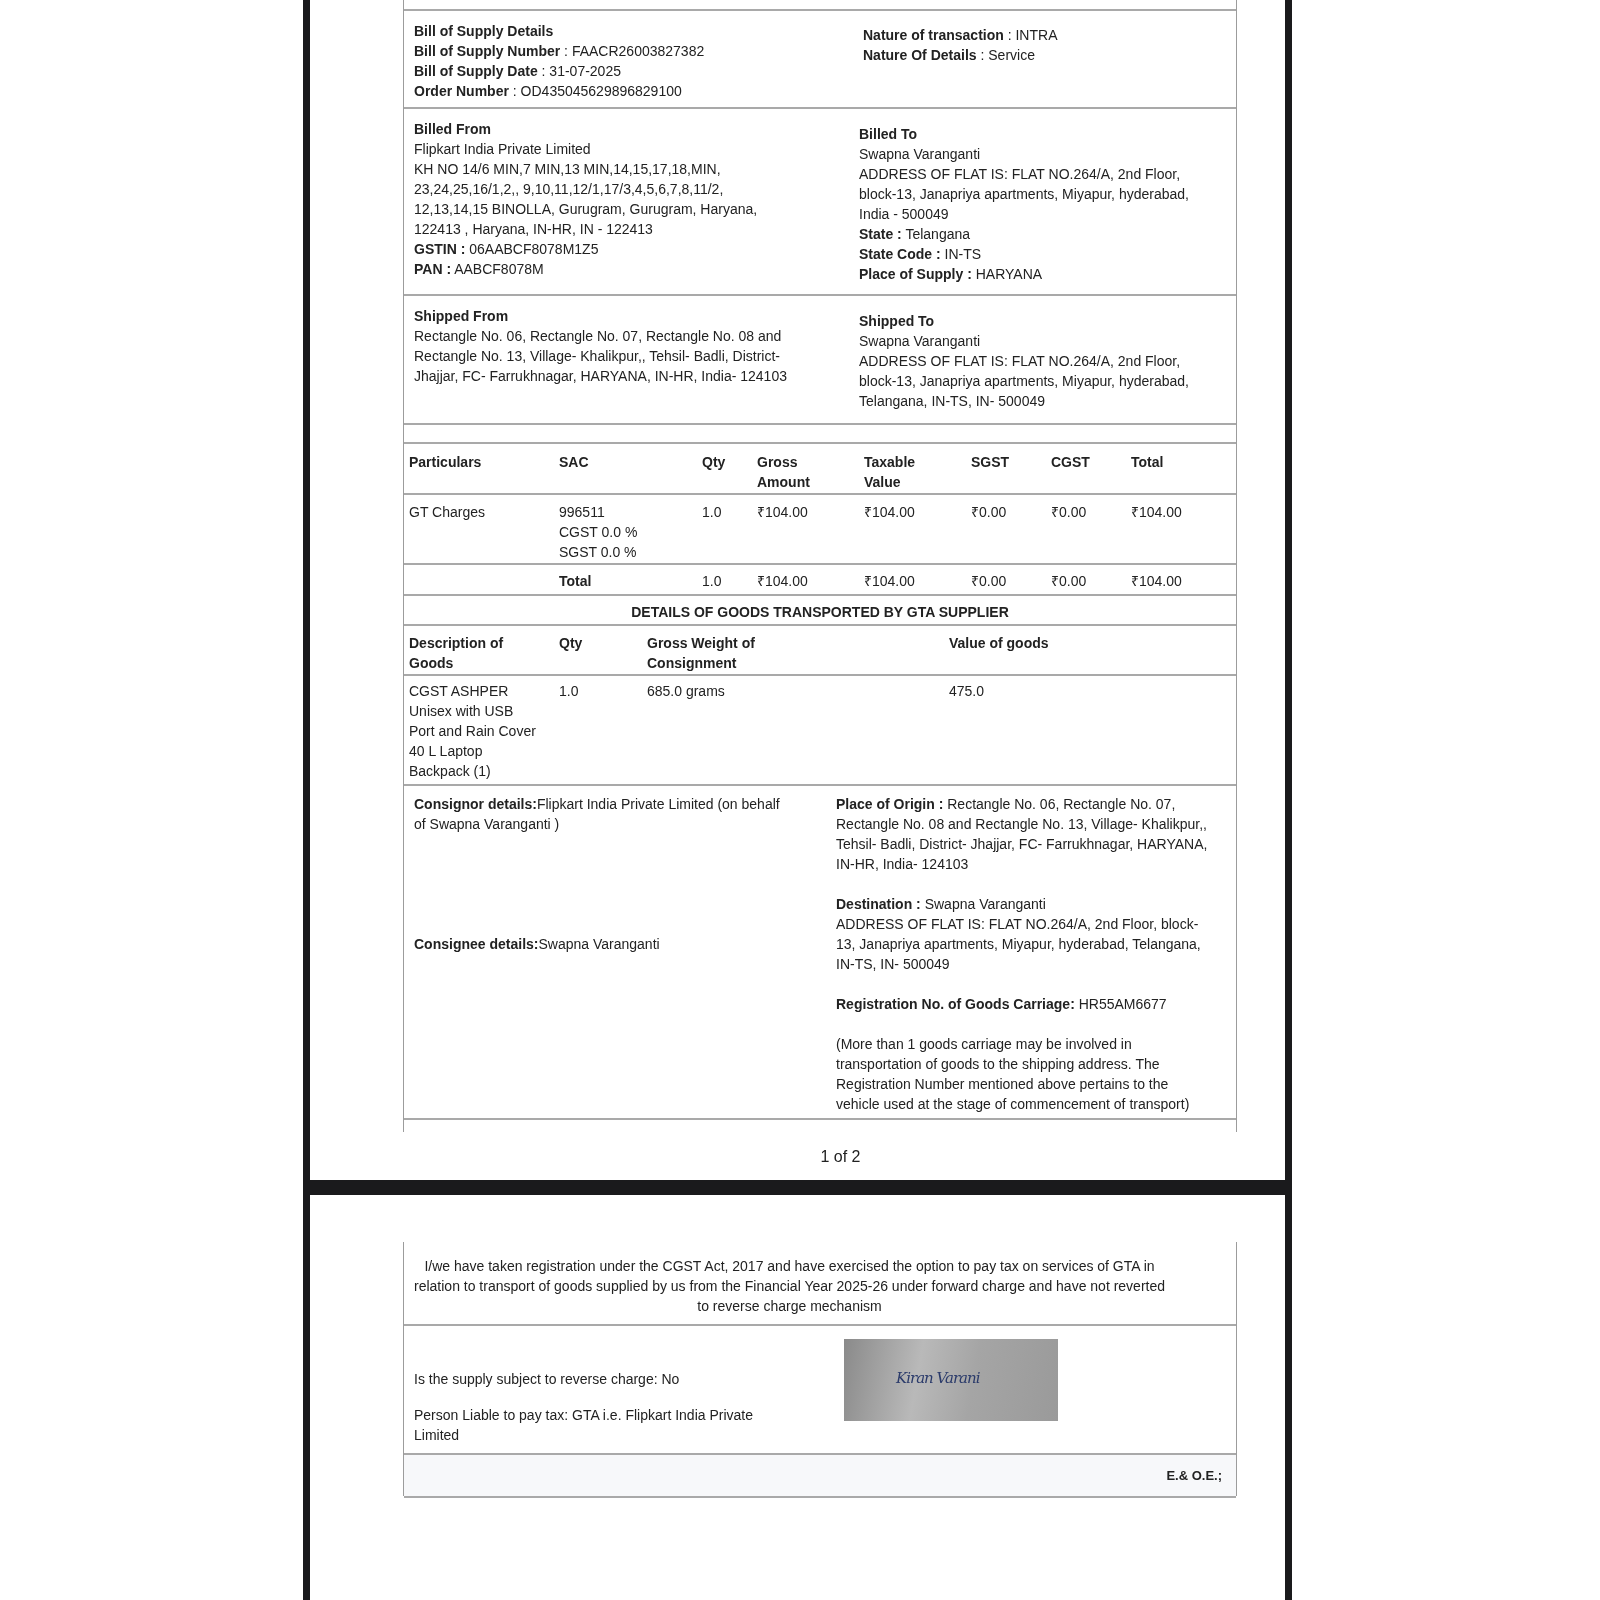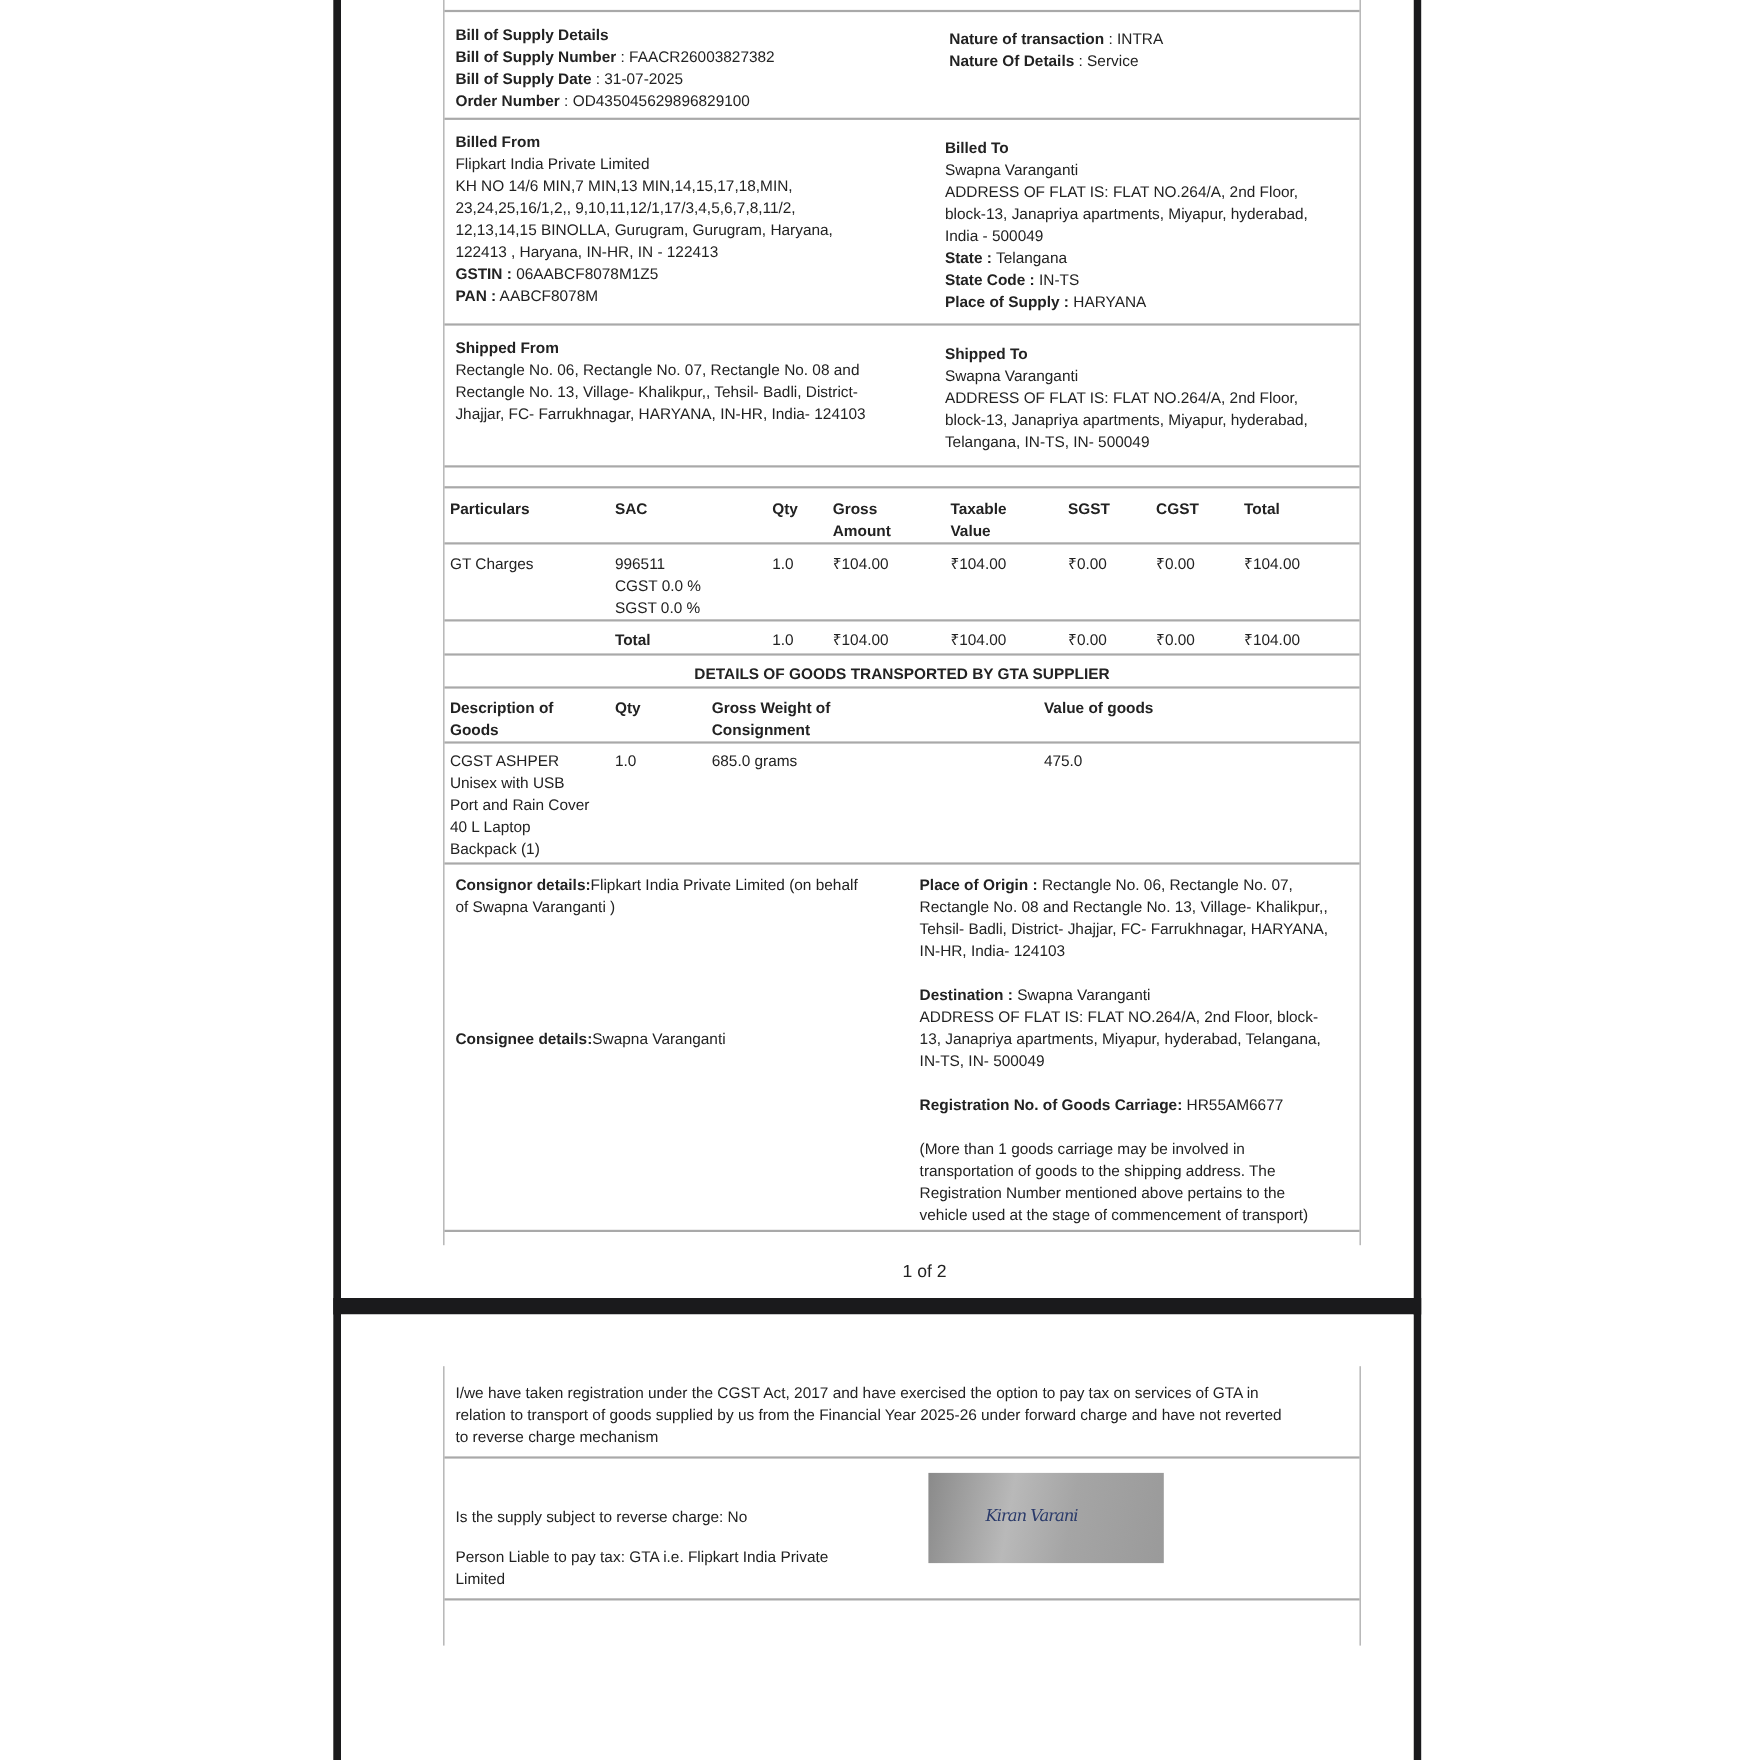--- a/index.html
+++ b/index.html
@@ -207,21 +207,21 @@
 
     <div class="hline" style="top:1118px;"></div>
   </div>
 
   <div class="pager">1 of 2</div>
 </div>
 
 <div class="page page2">
   <div class="box" style="top:47px; height:254px;">
     <div class="sec txt" style="top:14px;">
-      <div class="col" style="left:10px;">
+      <div class="col" style="left:10px;text-align:center;">
         <div>I/we have taken registration under the CGST Act, 2017 and have exercised the option to pay tax on services of GTA in</div>
         <div>relation to transport of goods supplied by us from the Financial Year 2025-26 under forward charge and have not reverted</div>
         <div>to reverse charge mechanism</div>
       </div>
     </div>
 
     <div class="hline" style="top:82px;"></div>
 
     <div class="sec txt" style="top:115px;">
       <div class="col" style="left:10px;margin-top:12px;">
@@ -231,14 +231,17 @@
         <div>Limited</div>
       </div>
     </div>
 
     <div class="sig" style="left:440px; top:97px; width:214px; height:82px;">
       <div class="sig-scribble">Kiran Varani</div>
     </div>
 
     <div class="hline" style="top:211px;"></div>
 
+    <div class="foot-row" style="position:absolute; left:0; right:0; top:213px; height:41px; border-bottom:2px solid #a9a9a9;">
+      <div class="txt b" style="position:absolute; right:14px; top:11px; font-size:13px;">E.&amp; O.E.;</div>
+    </div>
   </div>
 </div>
 
 </body></html>

